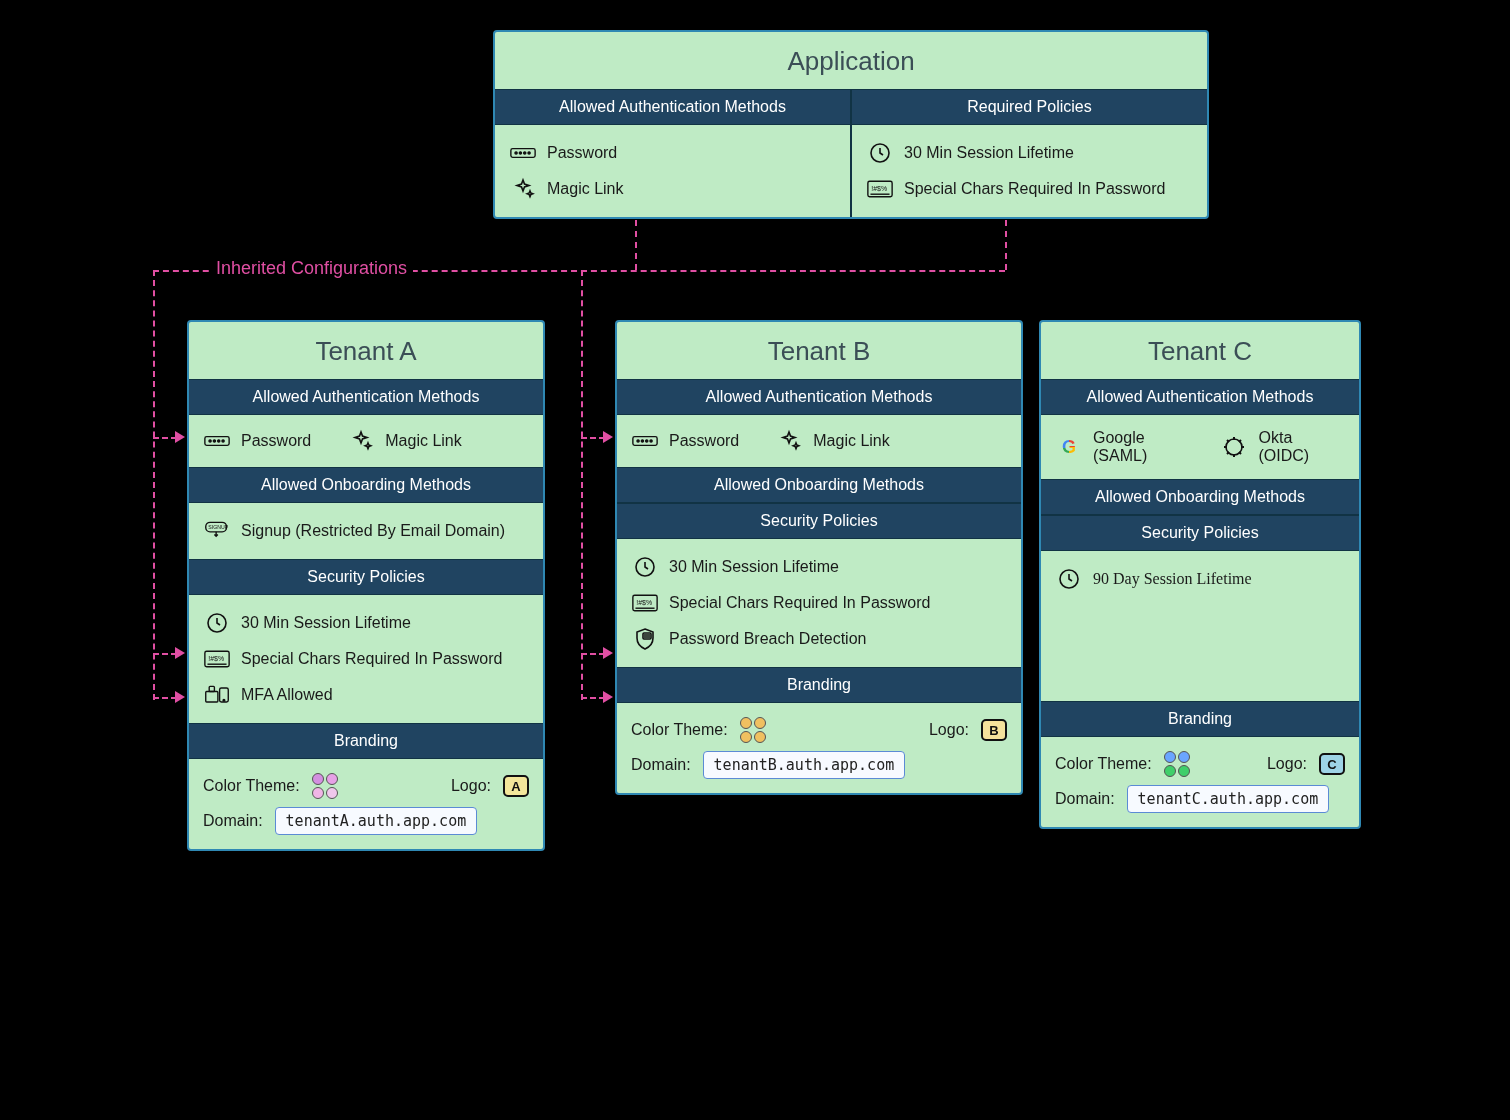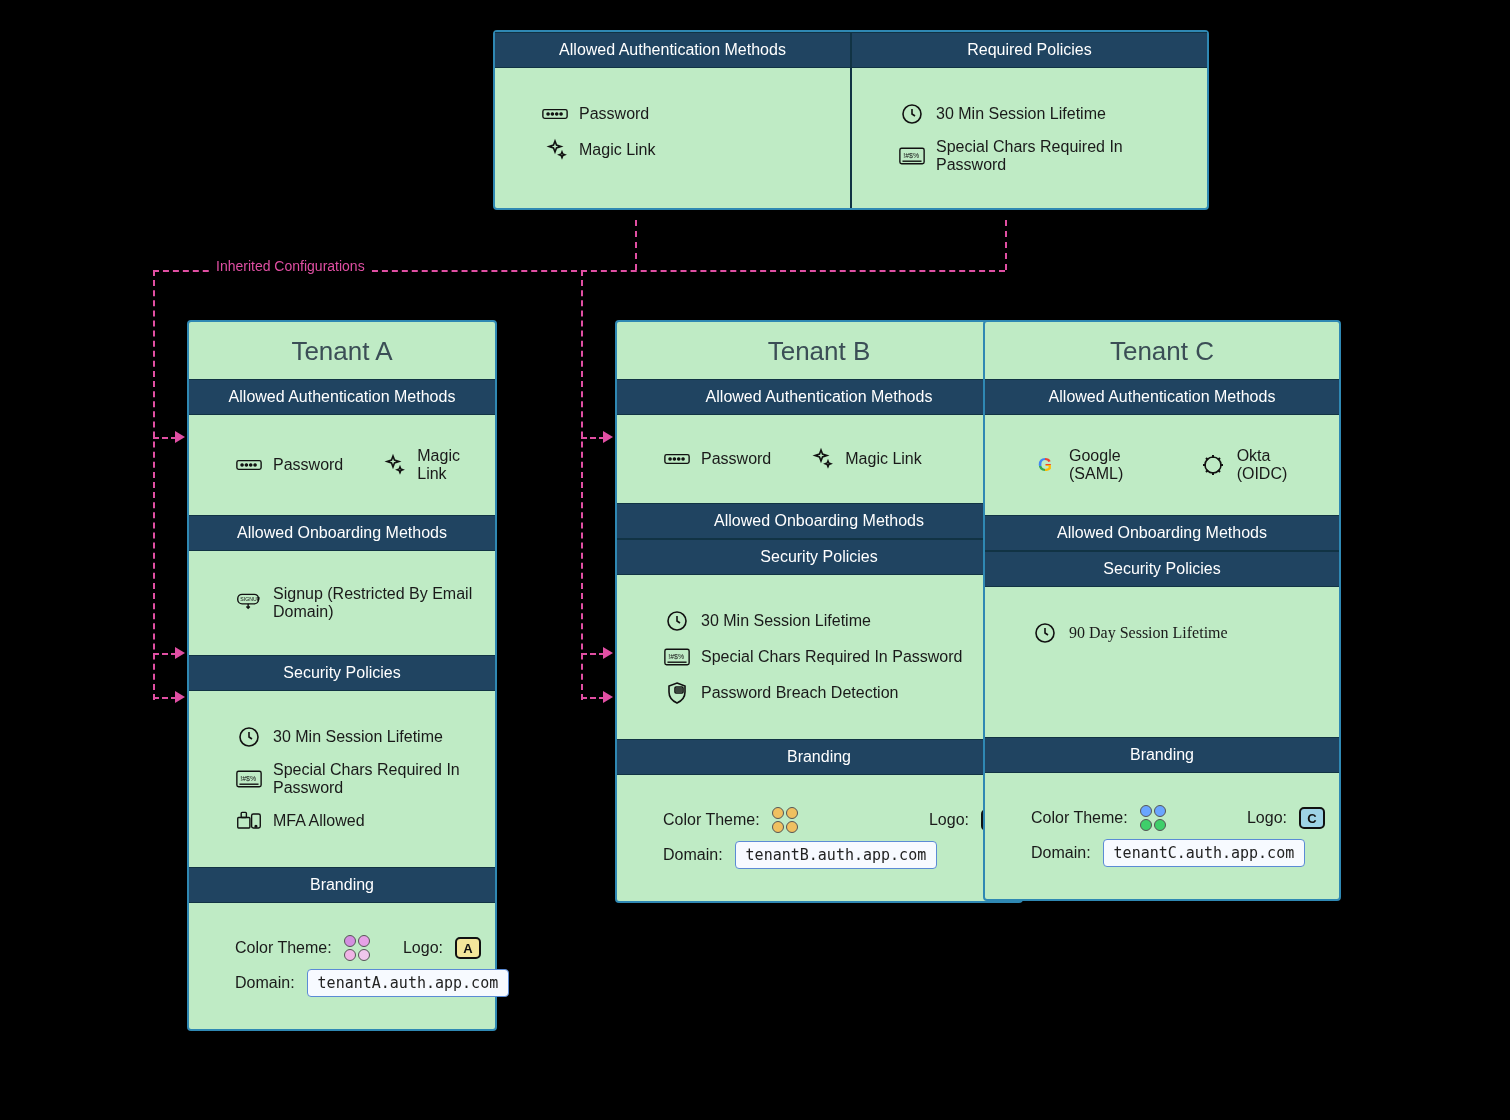--- a/index.html
+++ b/index.html
@@ -36,22 +36,21 @@
   .section-header {
     background: #204461;
     color: #fff;
     font-size: 16px;
     text-align: center;
     padding: 8px 0;
     border-top: 1px solid #113344;
     border-bottom: 1px solid #113344;
   }
   .section-body {
-    padding: 28px 14px;
-    margin-left: 32px;
+    padding: 10px 14px;
   }
   .row {
     display: flex;
     align-items: center;
     gap: 10px;
     padding: 6px 0;
     font-size: 16px;
     color: #1a1a1a;
   }
   .row2 {
@@ -86,21 +85,21 @@
   .domain-box {
     display:inline-block; border:1px solid #5b8bd5; background:#f7faff;
     border-radius:4px; padding:4px 10px; font-family:ui-monospace,Menlo,Consolas,monospace;
     font-size:15px; color:#222;
   }
 
   
   .inherit-label {
     position:absolute;
     color:#e04fa3;
-    font-size:14px;
+    font-size:18px;
     background:#000;
     padding:0 6px;
   }
 
   
   .dash-h, .dash-v {
     position:absolute; border-color:#e04fa3; border-style:dashed;
   }
   .dash-h { border-top-width:2px; border-bottom:0; border-left:0; border-right:0; height:0;}
   .dash-v { border-left-width:2px; border-right:0; border-top:0; border-bottom:0; width:0;}
@@ -115,20 +114,21 @@
     background:conic-gradient(from 0deg,#ea4335 0 25%,#fbbc05 0 50%,#34a853 0 75%,#4285f4 0 100%);
     -webkit-background-clip:text; background-clip:text; color:transparent;
   }
 </style>
 </head>
 <body>
 
 <div class="canvas">
 
   <div class="card" style="left:378px; top:0; width:716px;">
+    <div class="card-title">Application</div>
     <div class="app-cols">
       <div class="app-col">
         <div class="section-header">Allowed Authentication Methods</div>
       </div>
       <div class="app-col">
         <div class="section-header">Required Policies</div>
       </div>
     </div>
     <div class="app-cols">
       <div class="app-col">
@@ -196,21 +196,21 @@
   <div class="arrow-r" style="left:60px; top:661px;"></div>
 
   <div class="dash-v" style="left:466px; top:240px; height:430px;"></div>
   <div class="dash-h" style="left:466px; top:407px; width:24px;"></div>
   <div class="arrow-r" style="left:488px; top:401px;"></div>
   <div class="dash-h" style="left:466px; top:623px; width:24px;"></div>
   <div class="arrow-r" style="left:488px; top:617px;"></div>
   <div class="dash-h" style="left:466px; top:667px; width:24px;"></div>
   <div class="arrow-r" style="left:488px; top:661px;"></div>
 
-  <div class="card" style="left:72px; top:290px; width:310px;">
+  <div class="card" style="left:72px; top:290px; width:358px;">
     <div class="card-title">Tenant A</div>
 
     <div class="section-header">Allowed Authentication Methods</div>
     <div class="section-body">
       <div class="row2">
         <div class="pair">
           <span class="icon">
               <svg viewBox="0 0 30 24">
                 <rect x="1" y="7" width="28" height="10" rx="2"></rect>
                 <circle cx="7" cy="12" r="1.3" fill="#111"></circle>
@@ -381,21 +381,21 @@
         <span>Logo:</span>
         <span class="logo-box" style="background:#f5e29c">B</span>
       </div>
       <div class="brand-row">
         <span>Domain:</span>
         <span class="domain-box">tenantB.auth.app.com</span>
       </div>
     </div>
   </div>
 
-  <div class="card" style="left:868px; top:290px; width:358px;">
+  <div class="card" style="left:924px; top:290px; width:322px;">
     <div class="card-title">Tenant C</div>
 
     <div class="section-header">Allowed Authentication Methods</div>
     <div class="section-body">
       <div class="row2" style="gap:20px;">
         <div class="pair">
           <span class="icon">
               <span class="g-icon">G</span>
             </span>
           <span>Google (SAML)</span>

